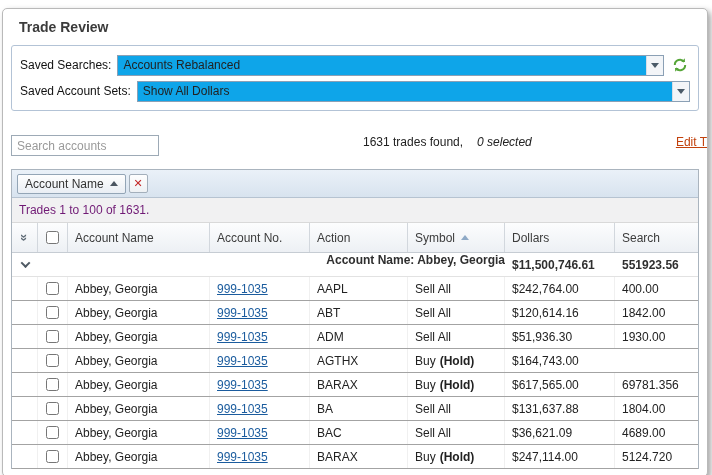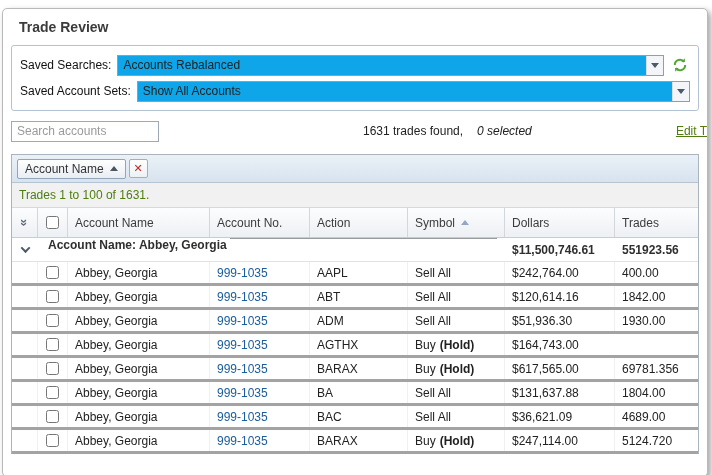--- a/index.html
+++ b/index.html
@@ -22,63 +22,63 @@
   .combo {
     flex:1; height:21px; border:1px solid #8ba0b5; background:#0ea5e9;
     display:flex; align-items:center; cursor:default; position:relative;
   }
   .combo .val { flex:1; padding-left:5px; overflow:hidden; white-space:nowrap; }
   .combo .arrowbox { width:17px; height:100%; display:flex; align-items:center; justify-content:center; border-left:1px solid #d7dee6; background:#f3f5f8; }
   .tri-down { width:0; height:0; border-left:4px solid transparent; border-right:4px solid transparent; border-top:5px solid #4b5a68; }
   .refresh { width:20px; height:20px; margin-left:6px; display:flex; align-items:center; justify-content:center; cursor:pointer; }
 
   
-  .toolbar { margin:9px 8px 0 8px; display:flex; align-items:center; position:relative; height:22px; }
+  .toolbar { margin:24px 8px 0 8px; display:flex; align-items:flex-start; position:relative; height:22px; }
   .search-input { width:148px; height:21px; border:1px solid #9daab6; padding:0 5px; font-family:inherit; font-size:12px; color:#333; }
   .search-input::placeholder { color:#9a9a9a; }
   .trades-info { position:absolute; left:352px; white-space:nowrap; color:#222; }
   .trades-info .sel { margin-left:14px;font-style:italic; }
-  .edit-link { margin-left:auto; margin-right:-8px; color:#4d7c0f; text-decoration:underline; white-space:nowrap; cursor:pointer; }
+  .edit-link { margin-left:auto; margin-right:-8px; color:#c2410c; text-decoration:underline; white-space:nowrap; cursor:pointer; }
 
   
   .grid { margin:12px 8px 0 8px; border:1px solid #aab4be; border-bottom:none; --cols:26px 30px 142px 100px 98px 97px 110px 1fr; background:#fff; }
   .groupbar {
     height:28px; display:flex; align-items:center; padding-left:5px;
     background:linear-gradient(#eaf1f8,#d8e3ef); border-bottom:1px solid #b6c3d1;
   }
   .chip {
     display:inline-flex; align-items:center; gap:6px; height:20px; padding:0 7px;
     background:linear-gradient(#fefefe,#e9eef4); border:1px solid #93a5b6; border-radius:2px; cursor:pointer;
   }
   .chip .chip-label { color:#333; }
   .sort-asc-dark { width:0; height:0; border-left:4px solid transparent; border-right:4px solid transparent; border-bottom:5px solid #4a5560; }
   .chip-remove {
     width:19px; height:19px; margin-left:3px; display:flex; align-items:center; justify-content:center;
     background:linear-gradient(#fefefe,#eef1f4); border:1px solid #a3afbb; border-radius:2px; cursor:pointer;
     color:#c22525; font-weight:bold; font-size:11px; line-height:1;
   }
-  .status-strip { height:25px; display:flex; align-items:center; padding-left:7px; background:#f1f1f2; border-bottom:1px solid #d9d9d9; color:#4d7c0f; }
+  .status-strip { height:25px; display:flex; align-items:center; padding-left:7px; background:#f1f1f2; border-bottom:1px solid #d9d9d9; color:#701a75; }
 
   .grid-row { display:grid; grid-template-columns:var(--cols); }
   .hdr { height:30px; background:linear-gradient(#fcfdfe,#edf0f4); border-bottom:1px solid #c6ccd3; }
   .hdr .cell { border-right:1px solid #d2d7dd; color:#3c3c3c; }
   .cell { display:flex; align-items:center; padding:0 7px; overflow:hidden; white-space:nowrap; }
   .c-center { justify-content:center; padding:0; }
   .expand-all { display:inline-block; transform:rotate(90deg); color:#5f6b76; font-weight:bold; font-size:13px; cursor:pointer; }
   .sort-asc-blue { width:0; height:0; border-left:4px solid transparent; border-right:4px solid transparent; border-bottom:5px solid #8ea9c6; margin-left:6px; }
 
   .group-row { display:grid; grid-template-columns:26px 467px 110px 1fr; height:24px; border-bottom:1px solid #e2e2e2; font-weight:bold; color:#2f2f2f; }
   .chev { width:7px; height:7px; border-right:2px solid #4f5a64; border-bottom:2px solid #4f5a64; transform:rotate(45deg) translate(-1px,-1px); display:inline-block; cursor:pointer; }
-  .group-label-cell { display:flex; align-items:flex-start; gap:3px; padding-left:10px; overflow:hidden; }
+  .group-label-cell { display:flex; align-items:flex-end; gap:3px; padding-left:10px; overflow:hidden;flex-direction:column; }
   .group-rule { flex:1; height:1px; background:#9a9a9a; margin-right:8px; }
 
-  .row { height:24px; border-bottom:3px solid #a3a3a3; }
+  .row { height:24px; border-bottom:1px solid #a3a3a3; }
   .row .cell { border-right:1px solid #f0f0f0; color:#222; }
   .row .cell:last-child, .hdr .cell:last-child { border-right:none; }
-  .lnk { color:#1b5c9e; cursor:pointer; }
+  .lnk { color:#1b5c9e; text-decoration:underline; cursor:pointer; }
   .hold { font-weight:bold; margin-left:4px; }
   input[type=checkbox] { width:13px; height:13px; cursor:pointer; }
 </style>
 </head>
 <body>
 
 <div class="window">
 
   <div class="page-title">Trade Review</div>
 
@@ -96,21 +96,21 @@
           <path d="M13.2 8a5.2 5.2 0 0 1-9.4 3.1" stroke="#57a639" stroke-width="2" fill="none"></path>
           <path d="M2.8 8a5.2 5.2 0 0 1 9.4-3.1" stroke="#57a639" stroke-width="2" fill="none"></path>
           <path d="M12.9 1.2v3.8H9.2z" fill="#57a639"></path>
           <path d="M3.1 14.8V11h3.7z" fill="#57a639"></path>
         </svg>
       </span>
     </div>
     <div class="filter-row">
       <span class="lbl">Saved Account Sets:</span>
       <div class="combo">
-        <span class="val">Show All Accounts</span>
+        <span class="val">Show All Dollars</span>
         <span class="arrowbox">
             <span class="tri-down"></span>
           </span>
       </div>
     </div>
   </div>
 
   <div class="toolbar">
     <input class="search-input" type="text" placeholder="Search accounts" style="">
     <span class="trades-info">
@@ -152,21 +152,21 @@
           <span>Action</span>
         </div>
       <div class="cell">
           <span>Symbol</span>
           <span class="sort-asc-blue"></span>
         </div>
       <div class="cell">
           <span>Dollars</span>
         </div>
       <div class="cell">
-          <span>Trades</span>
+          <span>Search</span>
         </div>
     </div>
 
     <div class="group-row">
       <div class="cell c-center">
           <span class="chev"></span>
         </div>
       <div class="group-label-cell">
         <span>Account Name: Abbey, Georgia</span>
         <span class="group-rule"></span>

